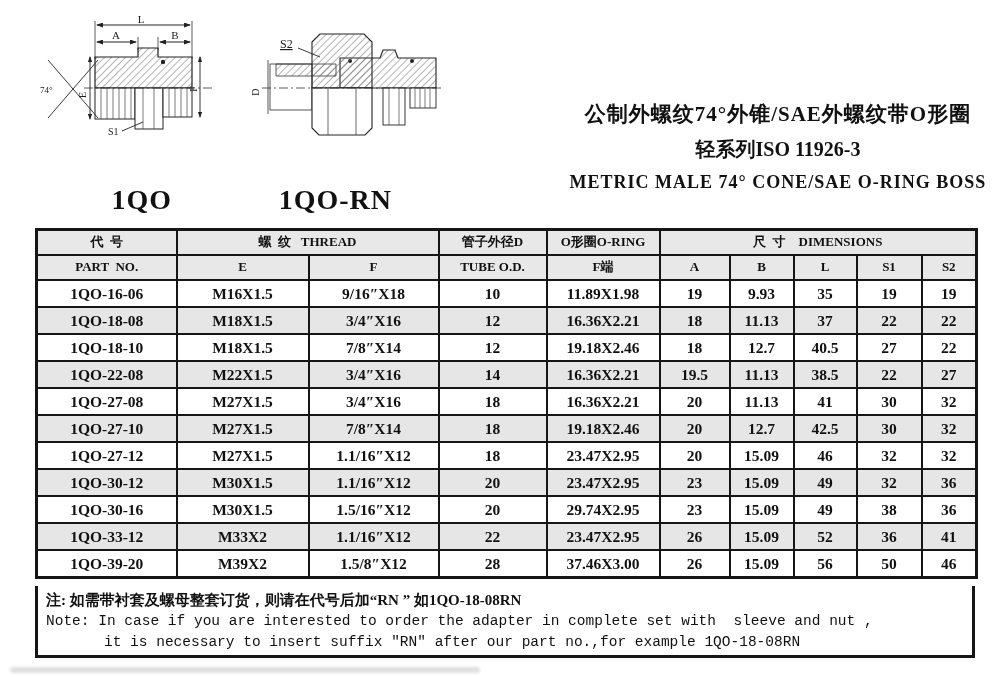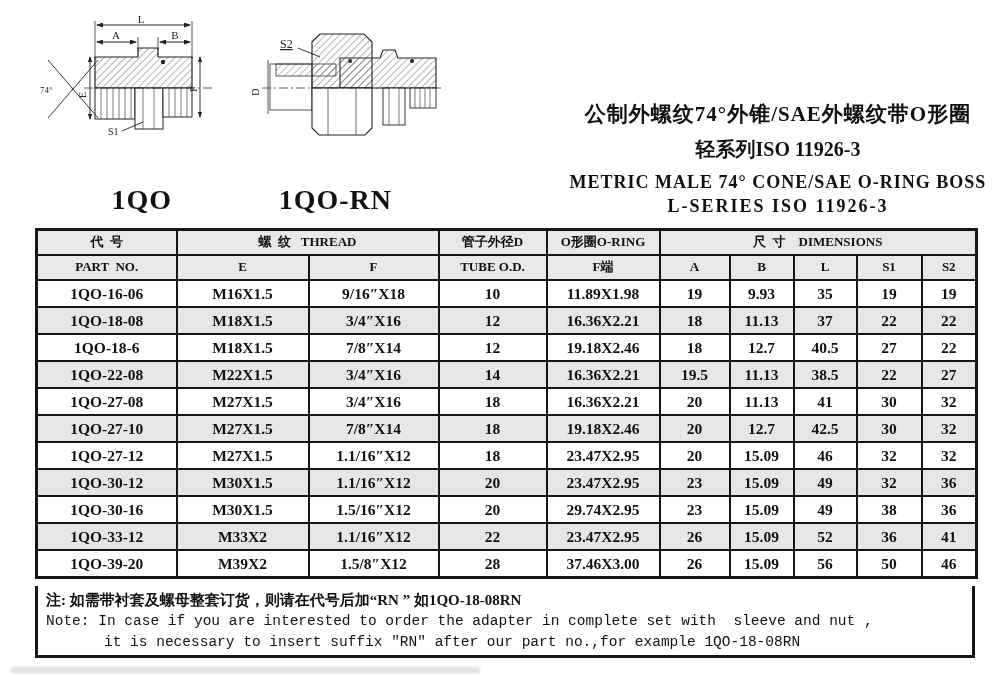--- a/index.html
+++ b/index.html
@@ -151,21 +151,20 @@
     <text x="28" y="18" font-size="12" text-decoration="underline">S2</text>
   </svg>
 
   <div class="draw-label" id="label-1qo">1QO</div>
   <div class="draw-label" id="label-1qorn">1QO-RN</div>
 
   <div class="title-block">
     <div class="t-zh1">公制外螺纹74°外锥/SAE外螺纹带O形圈</div>
     <div class="t-zh2">轻系列ISO 11926-3</div>
     <div class="t-en1">METRIC MALE 74° CONE/SAE O-RING BOSS</div>
-    <div class="t-en2">L-SERIES ISO 11926-3</div>
   </div>
 
   <table class="spec-table">
     <colgroup>
       <col style="width:140px">
         <col style="width:132px">
         <col style="width:130px">
       <col style="width:108px">
         <col style="width:113px">
         <col style="width:70px">
@@ -214,21 +213,21 @@
           <td>3/4″X16</td>
           <td>12</td>
           <td>16.36X2.21</td>
           <td>18</td>
           <td>11.13</td>
           <td>37</td>
           <td>22</td>
           <td>22</td>
         </tr>
         <tr>
-          <td>1QO-18-6</td>
+          <td>1QO-18-10</td>
           <td>M18X1.5</td>
           <td>7/8″X14</td>
           <td>12</td>
           <td>19.18X2.46</td>
           <td>18</td>
           <td>12.7</td>
           <td>40.5</td>
           <td>27</td>
           <td>22</td>
         </tr>

